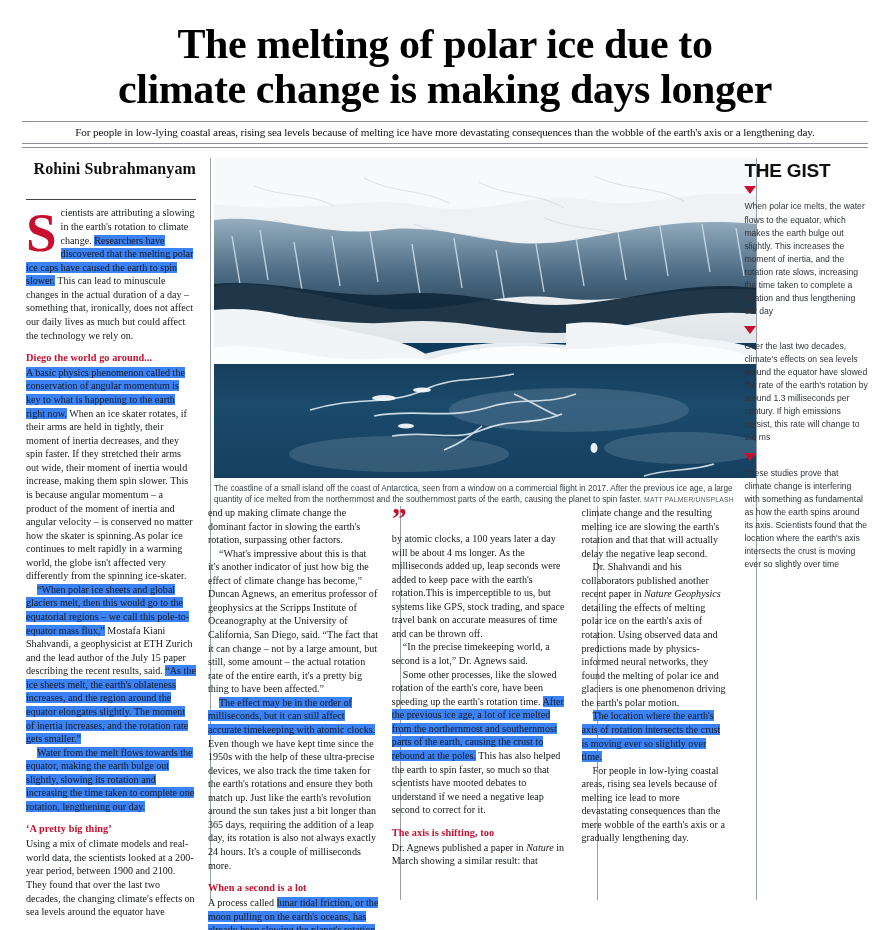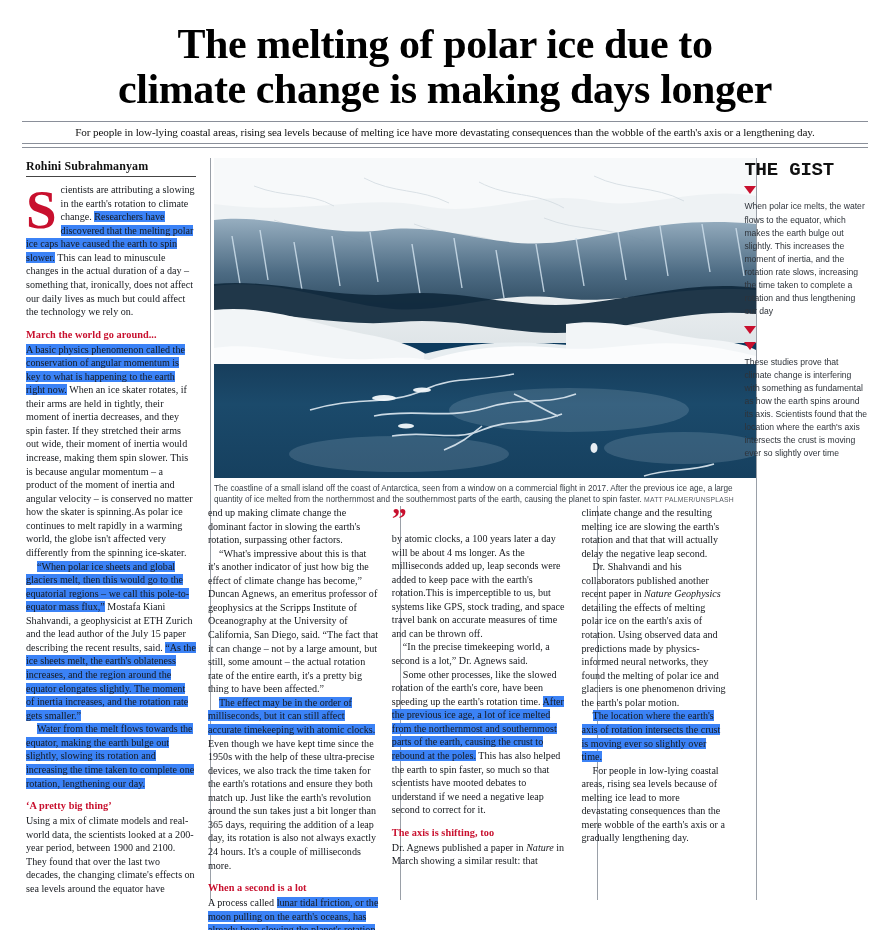--- a/index.html
+++ b/index.html
@@ -65,27 +65,28 @@
 
   .c1 { width: 186px; padding-right: 10px; }
   .c2 { width: 190px; padding-right: 10px; padding-left: 2px; }
   .c3 { width: 196px; padding-right: 10px; padding-left: 2px; }
   .c4 { width: 160px; padding-right: 8px; padding-left: 2px; }
   .c5 { width: 138px; padding-left: 10px; }
 
   .vrule { position: absolute; top: 0; width: 1px; background: #9aa0a8; }
 
   .byline {
-    font-size: 12px;
+    font-size: 16px;
     font-weight: bold;
     color: #111;
     border-bottom: 1px solid #444;
-    padding-bottom: 2px;
+    padding-bottom: 20px;
     margin-bottom: 6px;
     letter-spacing: 0.1px;
+    text-align: right;
   }
 
   .dropcap {
     float: left;
     font-family: "Liberation Serif", serif;
     font-weight: bold;
     color: #c8102e;
     font-size: 55px;
     line-height: 0.76;
     padding: 4px 4px 0 0;
@@ -141,21 +142,21 @@
   }
   .quote-text {
     color: #c8102e;
     font-size: 11px;
     line-height: 1.35;
     margin-bottom: 9px;
   }
 
   
   .gist-title {
-    font-family: Liberation Mono, monospace;
+    font-family: Liberation Sans, sans-serif;
     font-weight: bold;
     font-size: 19px;
     letter-spacing: -0.2px;
     color: #111;
     margin-bottom: 3px;
   }
   .gist-item { margin-bottom: 8px; }
   .tri {
     width: 0; height: 0;
     border-left: 6px solid transparent;
@@ -193,21 +194,21 @@
     <div class="vrule" style="left:400px; top:348px; height:394px;"></div>
     <div class="vrule" style="left:597px; top:348px; height:394px;"></div>
 
     <div class="col c1">
       <div class="byline">Rohini Subrahmanyam</div>
 
       <p class="noind">
         <span class="dropcap">S</span><span>cientists are attributing a slowing in the earth's rotation to climate change. </span><mark class="hl">Researchers have discovered that the melting polar ice caps have caused the earth to spin slower.</mark><span> This can lead to minuscule changes in the actual duration of a day – something that, ironically, does not affect our daily lives as much but could affect the technology we rely on.</span>
       </p>
 
-      <div class="subhead">March the world go around...</div>
+      <div class="subhead">Diego the world go around...</div>
       <p class="noind">
         <mark class="hl">A basic physics phenomenon called the conservation of angular momentum is key to what is happening to the earth right now.</mark><span> When an ice skater rotates, if their arms are held in tightly, their moment of inertia decreases, and they spin faster. If they stretched their arms out wide, their moment of inertia would increase, making them spin slower. This is because angular momentum – a product of the moment of inertia and angular velocity – is conserved no matter how the skater is spinning.As polar ice continues to melt rapidly in a warming world, the globe isn't affected very differently from the spinning ice-skater.</span>
       </p>
       <p>
         <mark class="hl">“When polar ice sheets and global glaciers melt, then this would go to the equatorial regions – we call this pole-to-equator mass flux,”</mark><span> Mostafa Kiani Shahvandi, a geophysicist at ETH Zurich and the lead author of the July 15 paper describing the recent results, said. </span><mark class="hl">“As the ice sheets melt, the earth's oblateness increases, and the region around the equator elongates slightly. The moment of inertia increases, and the rotation rate gets smaller.”</mark>
       </p>
       <p>
         <mark class="hl">Water from the melt flows towards the equator, making the earth bulge out slightly, slowing its rotation and increasing the time taken to complete one rotation, lengthening our day.</mark>
       </p>
 
@@ -349,20 +350,21 @@
 
     <div class="col c5">
       <div class="gist-title">THE GIST</div>
 
       <div class="gist-item">
         <div class="tri"></div>
         <div class="gist-text">When polar ice melts, the water flows to the equator, which makes the earth bulge out slightly. This increases the moment of inertia, and the rotation rate slows, increasing the time taken to complete a rotation and thus lengthening our day</div>
       </div>
       <div class="gist-item">
         <div class="tri"></div>
+        <div class="gist-text">Over the last two decades, climate's effects on sea levels around the equator have slowed the rate of the earth's rotation by around 1.3 milliseconds per century. If high emissions persist, this rate will change to 2.6 ms</div>
       </div>
       <div class="gist-item">
         <div class="tri"></div>
         <div class="gist-text">These studies prove that climate change is interfering with something as fundamental as how the earth spins around its axis. Scientists found that the location where the earth's axis intersects the crust is moving ever so slightly over time</div>
       </div>
     </div>
 
   </div>
 </div>
 

